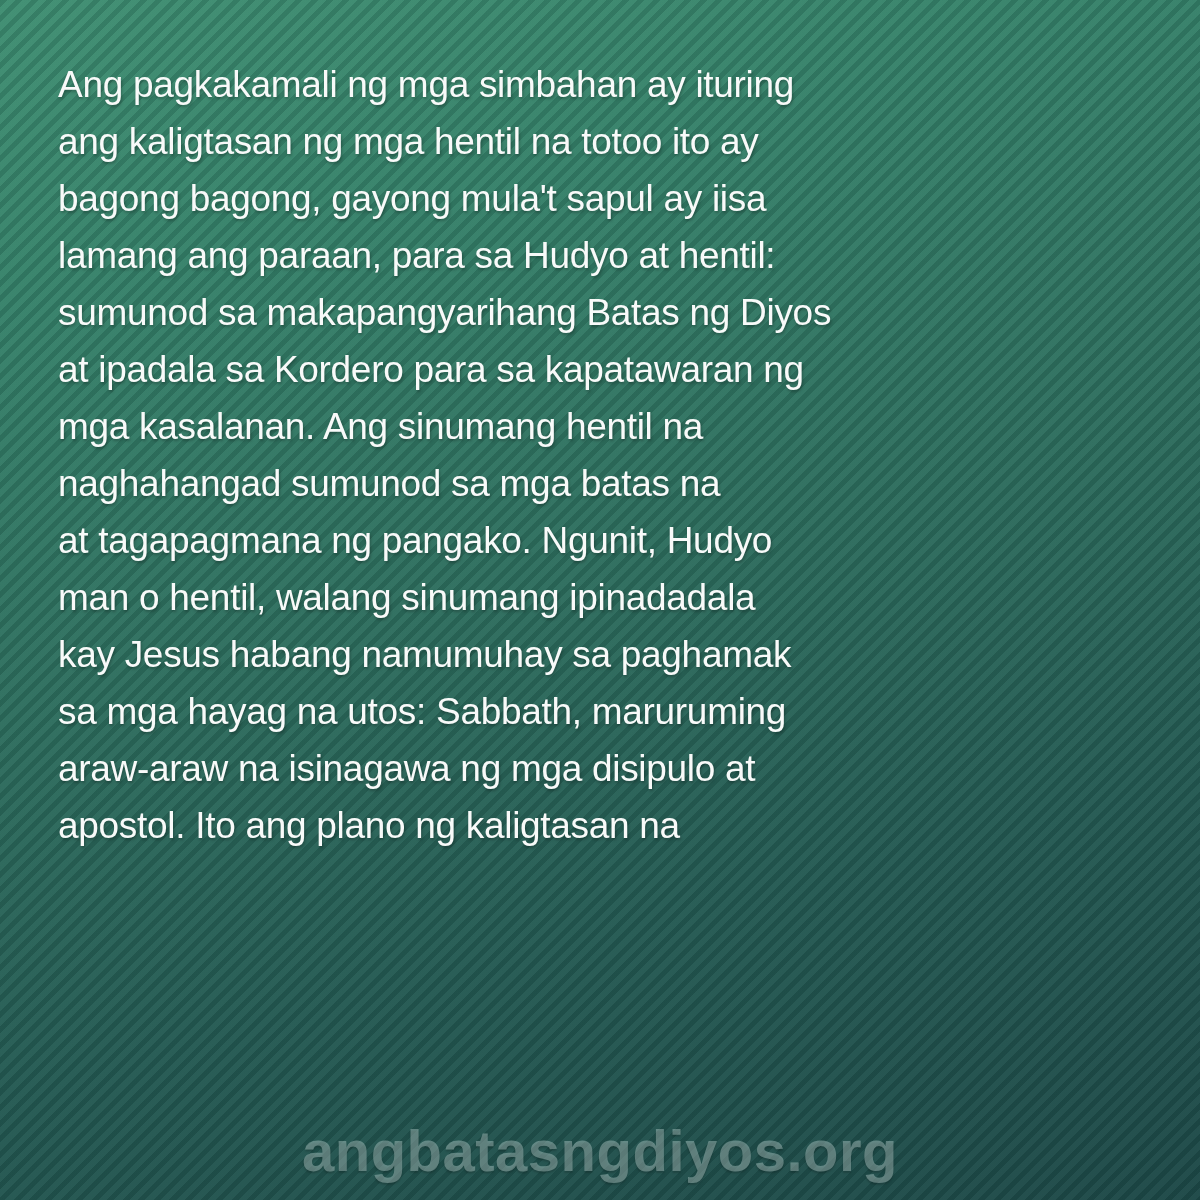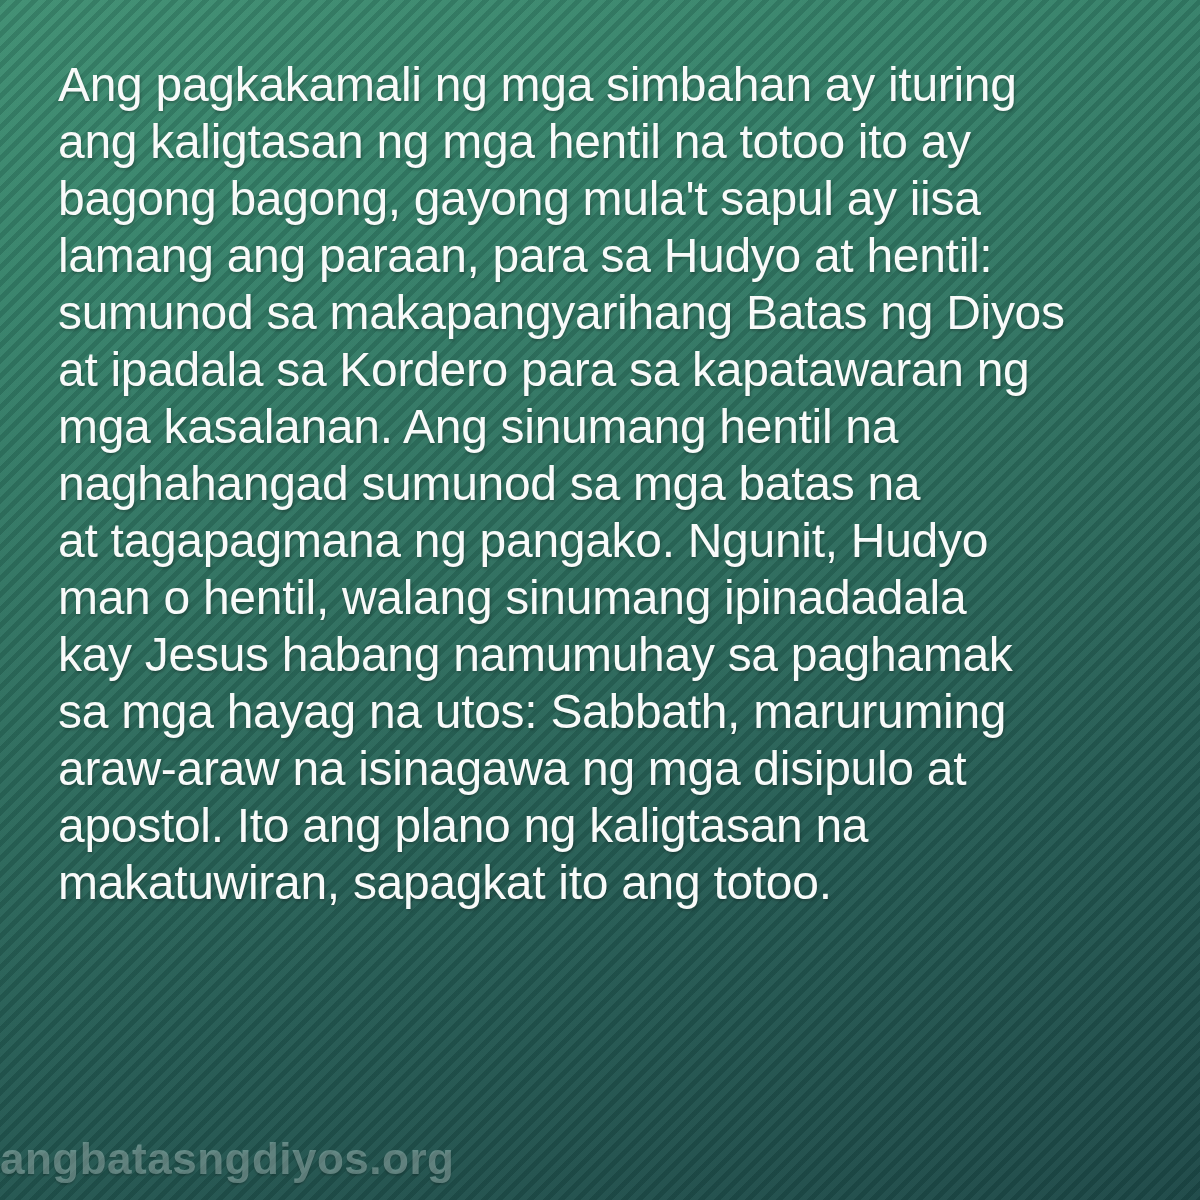--- a/index.html
+++ b/index.html
@@ -32,38 +32,39 @@
     );
     pointer-events: none;
   }
 
   .quote {
     position: absolute;
     top: 56px;
     left: 58px;
     right: 58px;
     color: #f8faf9;
-    font-size: 48px;
+    font-size: 37px;
     font-weight: 400;
     letter-spacing: -0.3px;
     text-shadow: 1px 2px 3px rgba(0, 0, 0, 0.28);
   }
 
   .quote .line {
     height: 57px;
     line-height: 57px;
     white-space: nowrap;
   }
 
   .watermark {
     position: absolute;
     left: 0;
     right: 0;
     bottom: 16px;
-    font-size: 44px;
+    text-align: center;
+    font-size: 58px;
     font-weight: bold;
     letter-spacing: 0.5px;
     color: rgba(202, 223, 220, 0.38);
     text-shadow: 0 2px 2px rgba(0, 0, 0, 0.18);
   }
 </style>
 </head>
 <body>
 
 <div class="canvas">
@@ -77,17 +78,16 @@
     <div class="line">sumunod sa makapangyarihang Batas ng Diyos</div>
     <div class="line">at ipadala sa Kordero para sa kapatawaran ng</div>
     <div class="line">mga kasalanan. Ang sinumang hentil na</div>
     <div class="line">naghahangad sumunod sa mga batas na</div>
     <div class="line">at tagapagmana ng pangako. Ngunit, Hudyo</div>
     <div class="line">man o hentil, walang sinumang ipinadadala</div>
     <div class="line">kay Jesus habang namumuhay sa paghamak</div>
     <div class="line">sa mga hayag na utos: Sabbath, maruruming</div>
     <div class="line">araw-araw na isinagawa ng mga disipulo at</div>
     <div class="line">apostol. Ito ang plano ng kaligtasan na</div>
-    <div class="line">makatuwiran, sapagkat ito ang totoo.</div>
   </div>
 
   <div class="watermark">angbatasngdiyos.org</div>
 </div>
 
 </body></html>

